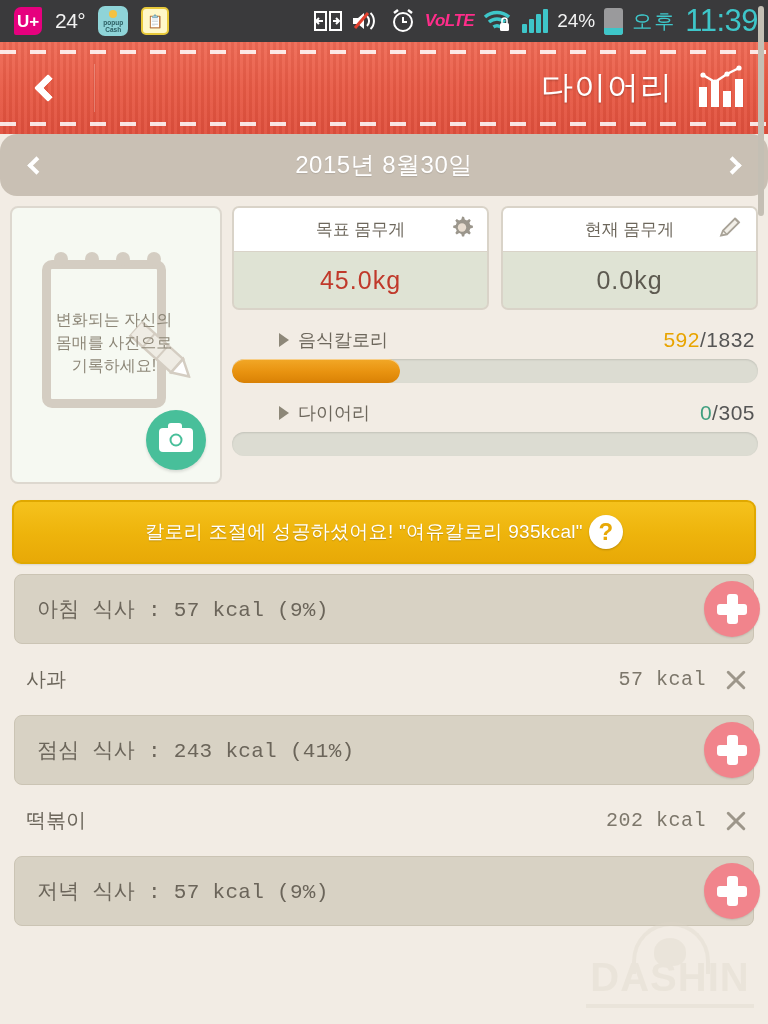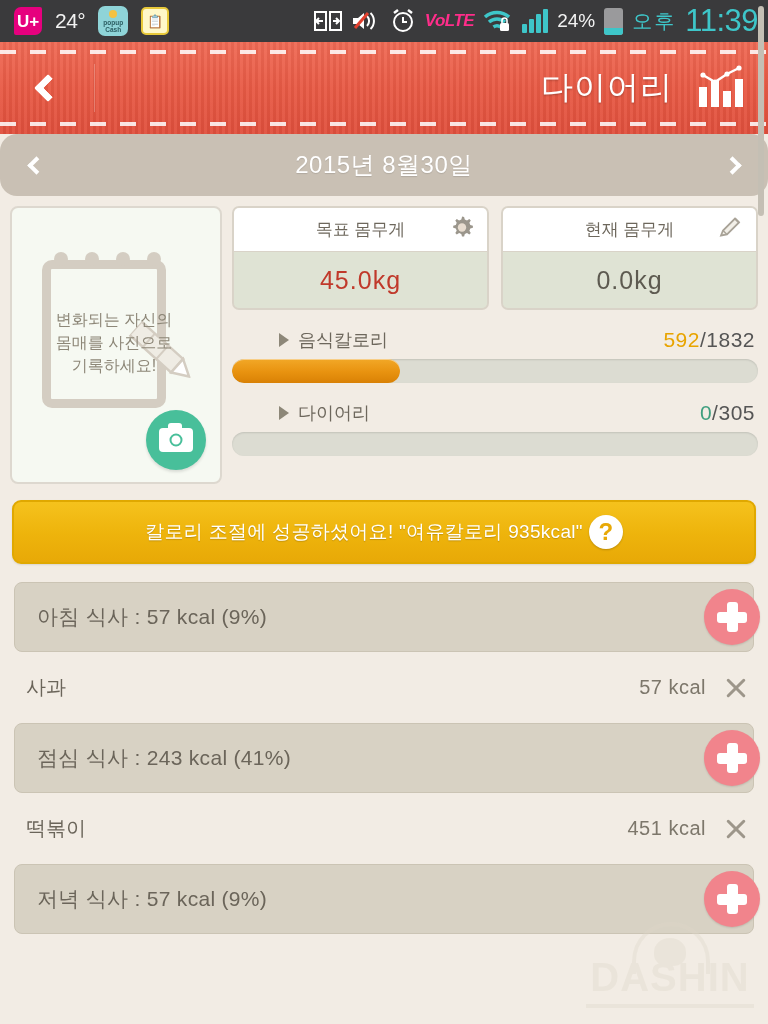--- a/index.html
+++ b/index.html
@@ -197,21 +197,21 @@
     color: #fff; font-size: 19px; text-shadow: 0 1px 1px rgba(0,0,0,.18); letter-spacing: .3px;
   }
   .qmark {
     width: 34px; height: 34px; border-radius: 50%; background: #fff;
     display:flex; align-items:center; justify-content:center;
     color: #e8a907; font-size: 24px; font-weight: bold; line-height:1;
     box-shadow: 0 1px 2px rgba(0,0,0,.2);
   }
 
   
-  .meals { margin-top: 18px; position: relative; }
+  .meals { margin-top: 10px; position: relative; font-family: Liberation Mono, monospace; }
   .meal-head {
     margin: 0 14px; height: 70px; background: #d8d2c4;
     border: 1px solid #cbc4b4; border-radius: 8px;
     display:flex; align-items:center; padding: 0 22px;
     position: relative;
   }
   .meal-head .mh-text { color: #6b655a; font-size: 21px; letter-spacing: .3px; }
   .plus-btn {
     position:absolute; right: -7px; top: 50%; transform: translateY(-50%);
     width: 56px; height: 56px; border-radius: 50%;
@@ -465,21 +465,21 @@
         <div class="food-name">사과</div>
         <div class="food-kcal">57 kcal</div>
         <div class="food-x"></div>
       </div>
       <div class="meal-head">
         <div class="mh-text">점심 식사 : 243 kcal (41%)</div>
         <div class="plus-btn"></div>
       </div>
       <div class="food-row">
         <div class="food-name">떡볶이</div>
-        <div class="food-kcal">451 kcal</div>
+        <div class="food-kcal">202 kcal</div>
         <div class="food-x"></div>
       </div>
       <div class="meal-head">
         <div class="mh-text">저녁 식사 : 57 kcal (9%)</div>
         <div class="plus-btn"></div>
       </div>
     </div>
 
   <div class="scrollbar"></div>
 

